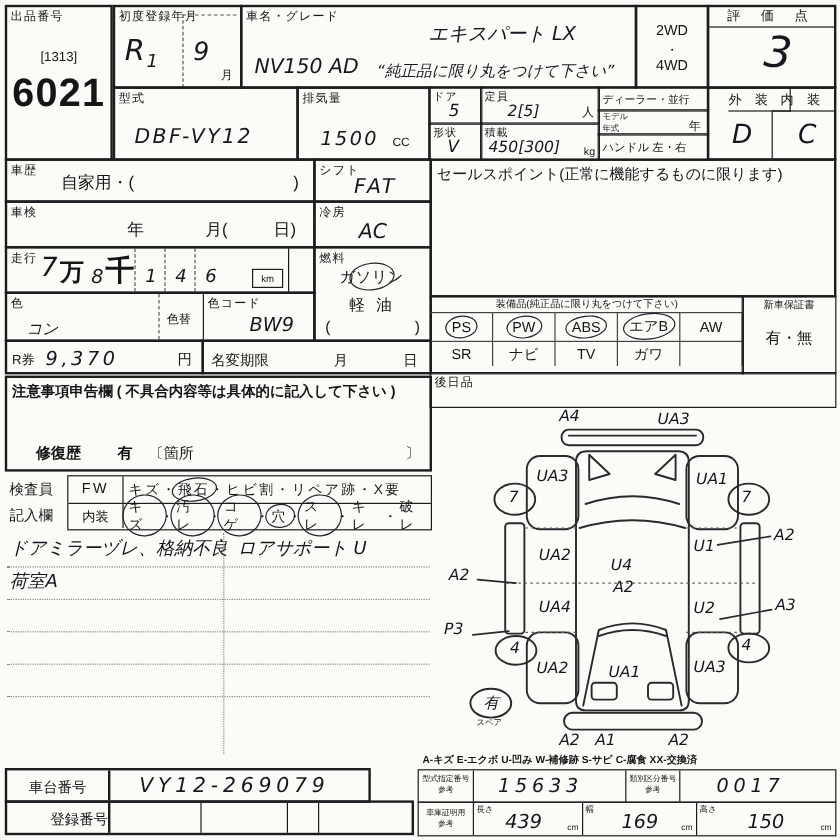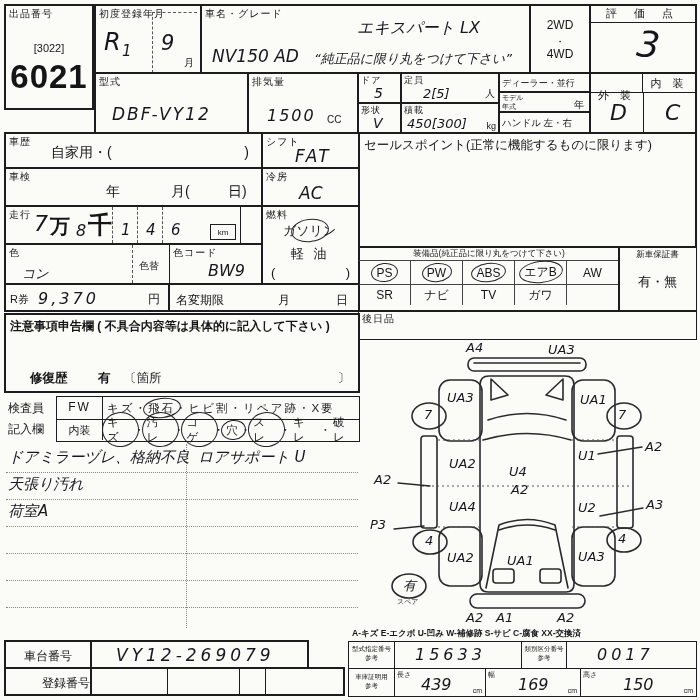--- a/index.html
+++ b/index.html
@@ -20,23 +20,23 @@
   .insp-items{display:flex;align-items:center;font-size:11.5px;letter-spacing:2px;padding-left:4px;}
   .note-row{position:relative;height:26px;border-bottom:1px dotted #8a8a84;}
   .mark{font-size:13px;}
   svg{display:block;}
 </style>
 </head>
 <body>
 
 <div class="sheet">
 
-  <div class="box" style="left:4px;top:4px;width:90px;height:106px">
+  <div class="box" style="left:4px;top:4px;width:90px;height:130px">
     <div class="lbl">出品番号</div>
-    <div class="pr" style="top:36px;left:0;width:100%;text-align:center;font-size:11px">[3022]</div>
+    <div class="pr" style="top:36px;left:0;width:100%;text-align:center;font-size:11px">[1313]</div>
     <div class="pr" style="top:52px;left:0;width:100%;text-align:center;font-size:33px;font-weight:bold;letter-spacing:1px">6021</div>
   </div>
 
   <div class="box" style="left:94px;top:4px;width:108px;height:70px">
     <div class="lbl">初度登録年月</div>
     <span class="hw" style="left:8px;top:22px;font-size:24px">R</span>
     <span class="hw" style="left:26px;top:36px;font-size:15px">1</span>
     <div class="abs" style="left:56px;top:6px;width:44px;height:60px;border-left:1px dashed #555;border-top:1px dashed #555">
       <span class="hw" style="left:8px;top:18px;font-size:21px">9</span>
       <span class="pr" style="right:3px;bottom:3px;font-size:10px">月</span>
@@ -97,21 +97,21 @@
   <div class="box thin" style="left:498px;top:91px;width:93px;height:22px">
     <div class="pr" style="left:3px;top:2px;font-size:7px;line-height:8px">モデル</div>
     <div class="pr" style="left:3px;top:10px;font-size:7px">年式</div>
     <div class="pr" style="right:6px;top:6px;font-size:10px">年</div>
   </div>
   <div class="box thin" style="left:498px;top:111px;width:93px;height:23px">
     <div class="pr" style="left:3px;top:5px;font-size:9.5px">ハンドル 左・右</div>
   </div>
 
   <div class="box" style="left:589px;top:72px;width:108px;height:62px">
-    <div class="abs" style="left:0;top:0;width:50%;height:19px;border-bottom:1.5px solid #1d1d20;border-right:1.5px solid #1d1d20;box-sizing:border-box;text-align:center;font-size:11px;letter-spacing:4px;padding-top:14px">外 装</div>
+    <div class="abs" style="left:16px;top:0;width:50%;height:19px;border-bottom:1.5px solid #1d1d20;border-right:1.5px solid #1d1d20;box-sizing:border-box;text-align:left;font-size:11px;letter-spacing:4px;padding-top:2px">外 装</div>
     <div class="abs" style="right:0;top:0;width:50%;height:19px;border-bottom:1.5px solid #1d1d20;box-sizing:border-box;text-align:center;font-size:11px;letter-spacing:4px;padding-top:2px">内 装</div>
     <div class="abs" style="left:50%;top:19px;bottom:0;width:0;border-left:1.5px solid #1d1d20"></div>
     <span class="hw" style="left:19px;top:26px;font-size:22px">D</span>
     <span class="hw" style="left:74px;top:26px;font-size:22px">C</span>
   </div>
 
   <div class="box" style="left:4px;top:132px;width:259px;height:37px">
     <div class="lbl">車歴</div>
     <span class="pr" style="left:45px;top:10px;font-size:14px">自家用・(</span>
     <span class="pr" style="right:12px;top:10px;font-size:14px">)</span>
@@ -275,24 +275,20 @@
         <span class="">キレ</span>
         <span>・</span>
         <span class="">破レ</span>
       </div>
   </div>
 
   <div id="notes-rows" class="abs" style="left:6px;top:446px;width:352px">
       <div class="note-row">
         <span class="hw" style="left: 2px; top: 2px; font-size: 15px;">ドアミラーヅレ、格納不良</span>
         <span class="hw" style="left: 192px; top: 2px; font-size: 15px;">ロアサポート U</span>
-      </div>
-      <div class="note-row">
-        <span class="hw" style="left: 2px; top: 2px; font-size: 15px;">天張り汚れ</span>
-        <span class="hw" style="left: 192px; top: 2px; font-size: 15px;"></span>
       </div>
       <div class="note-row">
         <span class="hw" style="left: 2px; top: 2px; font-size: 15px;">荷室A</span>
         <span class="hw" style="left: 192px; top: 2px; font-size: 15px;"></span>
       </div>
       <div class="note-row">
         <span class="hw" style="left: 2px; top: 2px; font-size: 15px;"></span>
         <span class="hw" style="left: 192px; top: 2px; font-size: 15px;"></span>
       </div>
       <div class="note-row">

